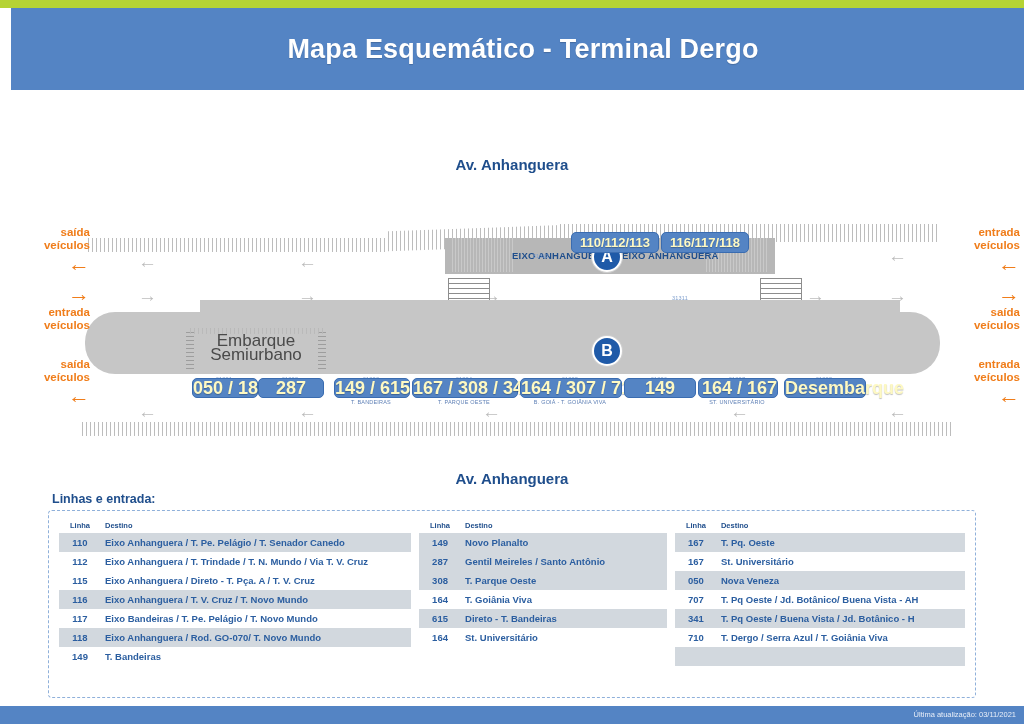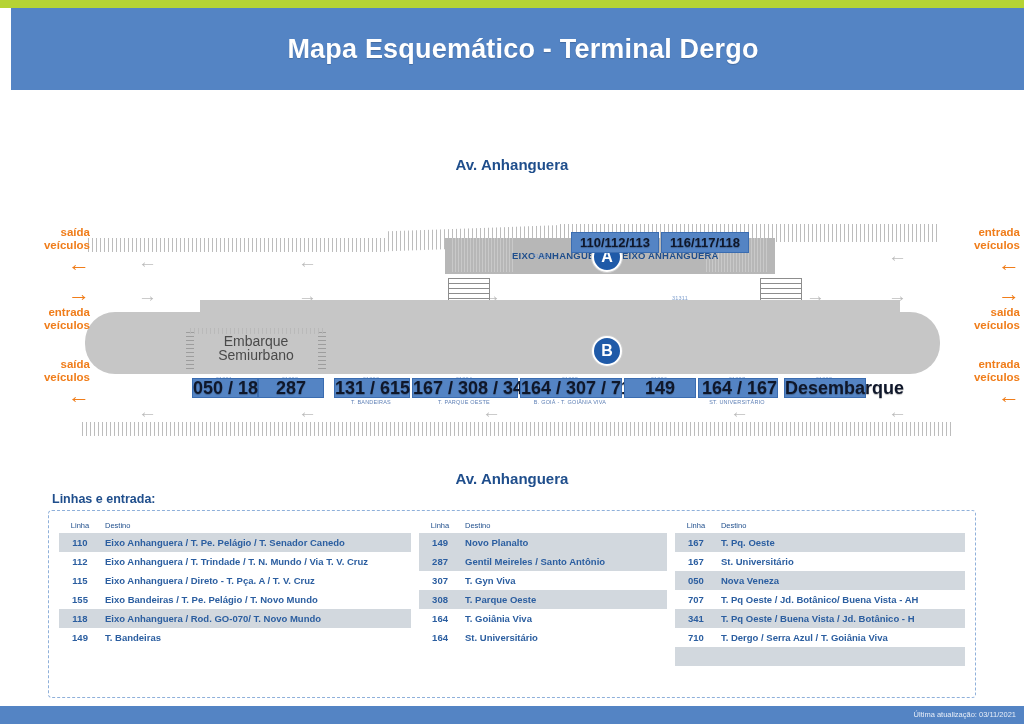--- a/index.html
+++ b/index.html
@@ -125,23 +125,23 @@
     font-size: 22px;
     line-height: 1.1;
     display: block;
     font-weight: bold;
   }
 
   
   .badge {
     position: absolute;
     background: #5484c4;
-    color: #0f172a;
+    color: #fef9c3;
     border: 1px solid #3a6cb0;
-    border-radius: 0;
+    border-radius: 5px;
     font-size: 13px;
     font-weight: bold;
     text-align: center;
     line-height: 19px;
     height: 19px;
     text-shadow: 0 1px 1px rgba(0,0,0,.25);
     white-space: nowrap;
   }
   .badge.tall { line-height: 18px; height: 18px; font-size: 18px; }
 
@@ -188,21 +188,21 @@
     line-height: 26px;
     box-shadow: 0 0 0 1px #cfcfcf;
   }
 
   
   .embarque {
     position: absolute;
     left: 186px; top: 140px;
     width: 140px; height: 38px;
     text-align: center;
-    font-size: 14px;
+    font-size: 17px;
     font-weight: normal;
     color: #4a4a4a;
     line-height: 14px;
     padding-top: 4px;
     box-sizing: border-box;
   }
 
   
   .legend-title {
     position: absolute; left: 52px; top: 492px;
@@ -225,21 +225,21 @@
   .legend-col.c2 { flex: 1.00 1 0; }
   .legend-col.c3 { flex: 1.17 1 0; }
 
   table.legend {
     width: 100%;
     border-collapse: collapse;
     table-layout: fixed;
   }
   table.legend th {
     font-size: 7.5px;
-    font-weight: normal;
+    font-weight: bold;
     color: #1f4e8c;
     text-align: left;
     padding: 2px 4px 3px 4px;
   }
   table.legend th.lin { width: 34px; text-align: center; }
   table.legend td {
     font-size: 9.5px;
     font-weight: bold;
     color: #2b5ea0;
     padding: 2px 4px;
@@ -327,21 +327,21 @@
 
   <div class="marker" style="left:592px; top:146px;">B</div>
 
   <div class="code" style="left:192px; top:186px; width:64px;">31321</div>
   <div class="badge tall" style="left:192px; top:188px; width:64px;">050 / 182</div>
 
   <div class="code" style="left:258px; top:186px; width:64px;">31322</div>
   <div class="badge tall" style="left:258px; top:188px; width:64px;">287</div>
 
   <div class="code" style="left:334px; top:186px; width:74px;">31323</div>
-  <div class="badge tall" style="left:334px; top:188px; width:74px;">131 / 615</div>
+  <div class="badge tall" style="left:334px; top:188px; width:74px;">149 / 615</div>
   <div class="caption" style="left:334px; top:209px; width:74px;">T. BANDEIRAS</div>
 
   <div class="code" style="left:412px; top:186px; width:104px;">31324</div>
   <div class="badge tall" style="left:412px; top:188px; width:104px;">167 / 308 / 341 / 707</div>
   <div class="caption" style="left:412px; top:209px; width:104px;">T. PARQUE OESTE</div>
 
   <div class="code" style="left:520px; top:186px; width:100px;">31325</div>
   <div class="badge tall" style="left:520px; top:188px; width:100px;">164 / 307 / 710</div>
   <div class="caption" style="left:520px; top:209px; width:100px;">B. GOIÁ - T. GOIÂNIA VIVA</div>
 
@@ -413,22 +413,26 @@
             <td>Eixo Anhanguera / T. Pe. Pelágio / T. Senador Canedo</td>
           </tr>
         <tr>
             <td class="lin">112</td>
             <td>Eixo Anhanguera / T. Trindade / T. N. Mundo / Via T. V. Cruz</td>
           </tr>
         <tr>
             <td class="lin">115</td>
             <td>Eixo Anhanguera / Direto - T. Pça. A / T. V. Cruz</td>
           </tr>
-        <tr>
-            <td class="lin">155</td>
+        <tr class="alt">
+            <td class="lin">116</td>
+            <td>Eixo Anhanguera / T. V. Cruz / T. Novo Mundo</td>
+          </tr>
+        <tr>
+            <td class="lin">117</td>
             <td>Eixo Bandeiras / T. Pe. Pelágio / T. Novo Mundo</td>
           </tr>
         <tr class="alt">
             <td class="lin">118</td>
             <td>Eixo Anhanguera / Rod. GO-070/ T. Novo Mundo</td>
           </tr>
         <tr>
             <td class="lin">149</td>
             <td>T. Bandeiras</td>
           </tr>
@@ -446,31 +450,31 @@
       </thead>
       <tbody>
         <tr class="alt">
             <td class="lin">149</td>
             <td>Novo Planalto</td>
           </tr>
         <tr class="alt">
             <td class="lin">287</td>
             <td>Gentil Meireles / Santo Antônio</td>
           </tr>
-        <tr>
-            <td class="lin">307</td>
-            <td>T. Gyn Viva</td>
-          </tr>
         <tr class="alt">
             <td class="lin">308</td>
             <td>T. Parque Oeste</td>
           </tr>
         <tr>
             <td class="lin">164</td>
             <td>T. Goiânia Viva</td>
+          </tr>
+        <tr class="alt">
+            <td class="lin">615</td>
+            <td>Direto - T. Bandeiras</td>
           </tr>
         <tr>
             <td class="lin">164</td>
             <td>St. Universitário</td>
           </tr>
       </tbody>
     </table>
   </div>
 
   <div class="legend-col c3">

